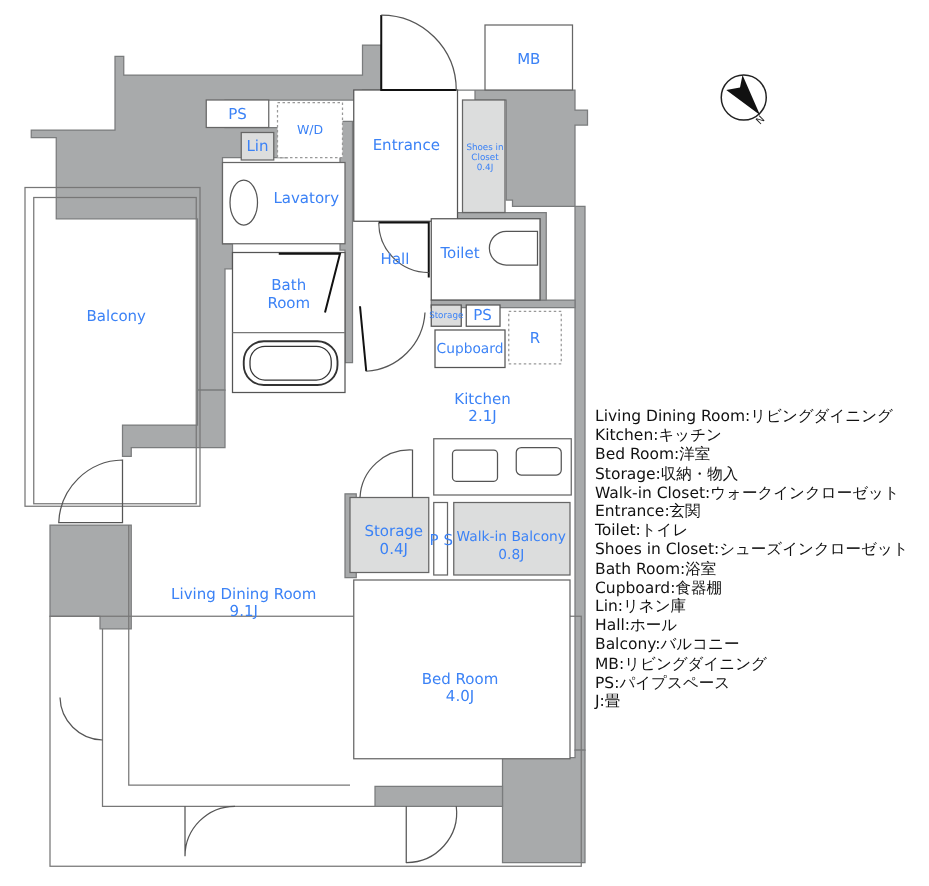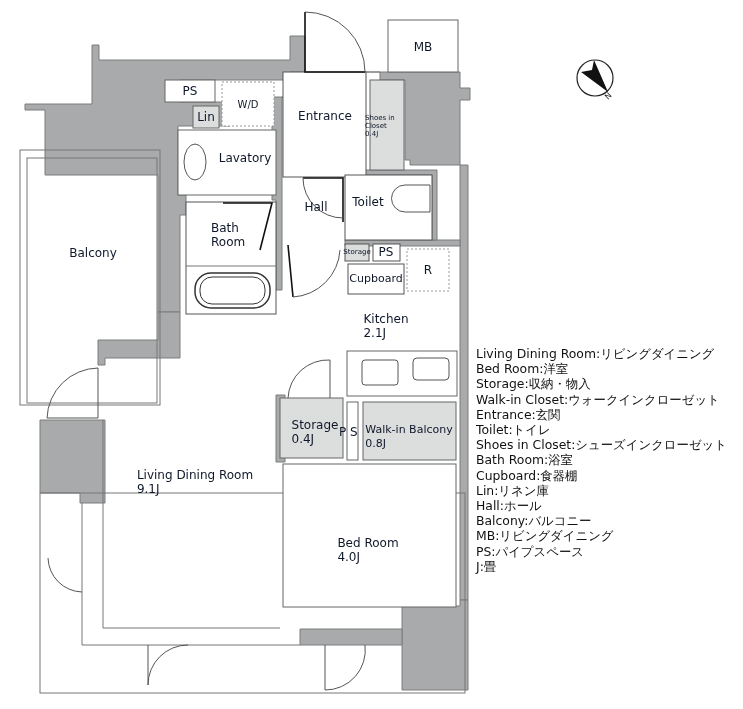--- a/index.html
+++ b/index.html
@@ -1,21 +1,21 @@
 <!DOCTYPE html>
 <html><head>
 <meta charset="utf-8">
 <style>
   html,body{margin:0;padding:0;background:#ffffff;}
   body{width:743px;height:709px;position:relative;overflow:hidden;font-family:"DejaVu Sans","Liberation Sans",sans-serif;}
   svg{position:absolute;left:0;top:0;}
-  .lbl{position:absolute;color:#0f172a;font-size:12px;line-height:14px;white-space:nowrap;transform:translate(-50%,-50%);}
+  .lbl{position:absolute;color:#3b82f6;font-size:12px;text-align:center;line-height:14px;white-space:nowrap;transform:translate(-50%,-50%);}
   .lbl.small{font-size:7px;line-height:8px;}
   .lbl.tiny{font-size:8px;}
-  .legend{position:absolute;left:476px;top:346px;font-size:12.4px;line-height:15.2px;color:#111;}
+  .legend{position:absolute;left:476px;top:325px;font-size:12.4px;line-height:15.2px;color:#111;}
   .legend div{white-space:nowrap;}
 </style>
 </head>
 <body>
 
 <svg width="743" height="709" viewBox="0 0 743 709">
   <g fill="#a8aaab" stroke="#7a7c7d" stroke-width="1">
 
     <path d="M25 104 L92 104 L92 45 L99 45 L99 60 L290 60 L290 36 L305 36 L305 72 L290 72 L290 80 L180 80 L180 102 L230 102 L230 126 L178 126 L178 195 L186 195 L186 215 L180 215 L180 312 L158 312 L158 175 L45 175 L45 110 L25 110 Z"></path>
 
@@ -132,20 +132,21 @@
 </div>
 <div class="lbl" style="left:195px;top:482px">
   <span>Living Dining Room</span><br><span>9.1J</span>
 </div>
 <div class="lbl" style="left:368px;top:550px">
   <span>Bed Room</span><br><span>4.0J</span>
 </div>
 
 <div class="legend">
   <div>Living Dining Room:リビングダイニング</div>
+  <div>Kitchen:キッチン</div>
   <div>Bed Room:洋室</div>
   <div>Storage:収納・物入</div>
   <div>Walk-in Closet:ウォークインクローゼット</div>
   <div>Entrance:玄関</div>
   <div>Toilet:トイレ</div>
   <div>Shoes in Closet:シューズインクローゼット</div>
   <div>Bath Room:浴室</div>
   <div>Cupboard:食器棚</div>
   <div>Lin:リネン庫</div>
   <div>Hall:ホール</div>

